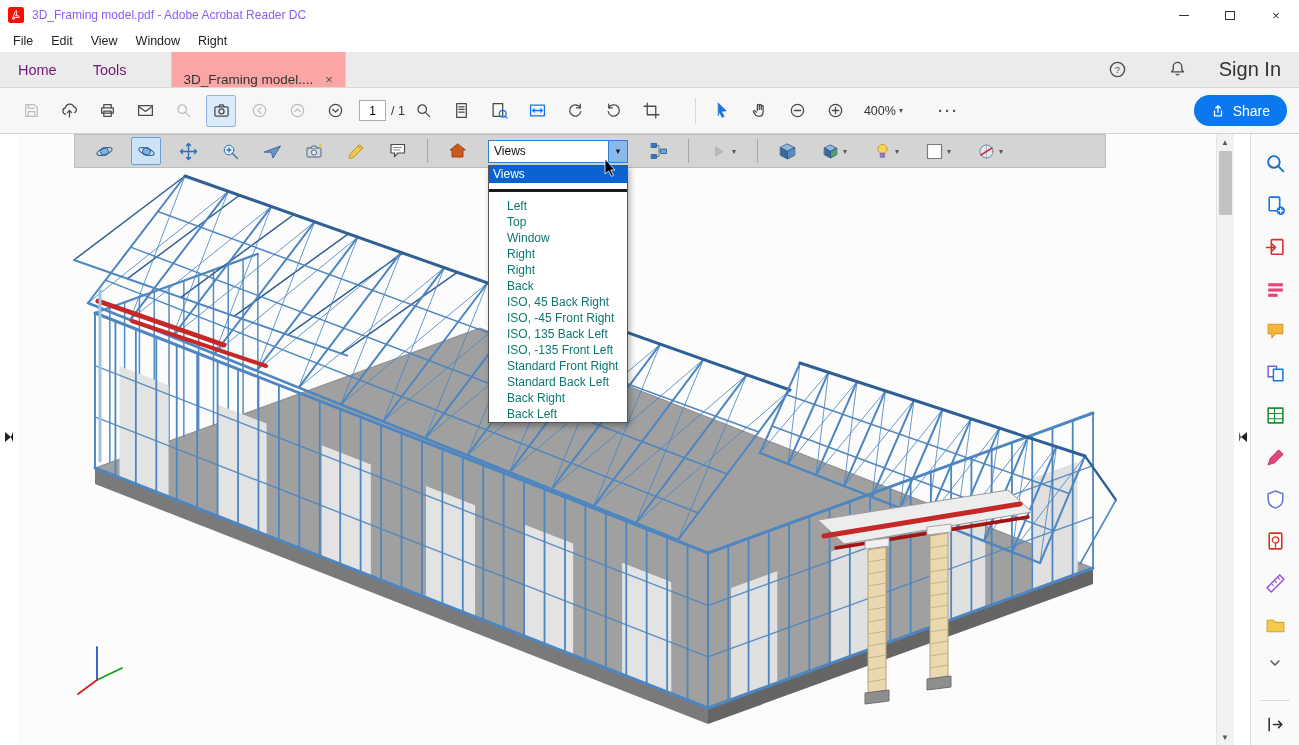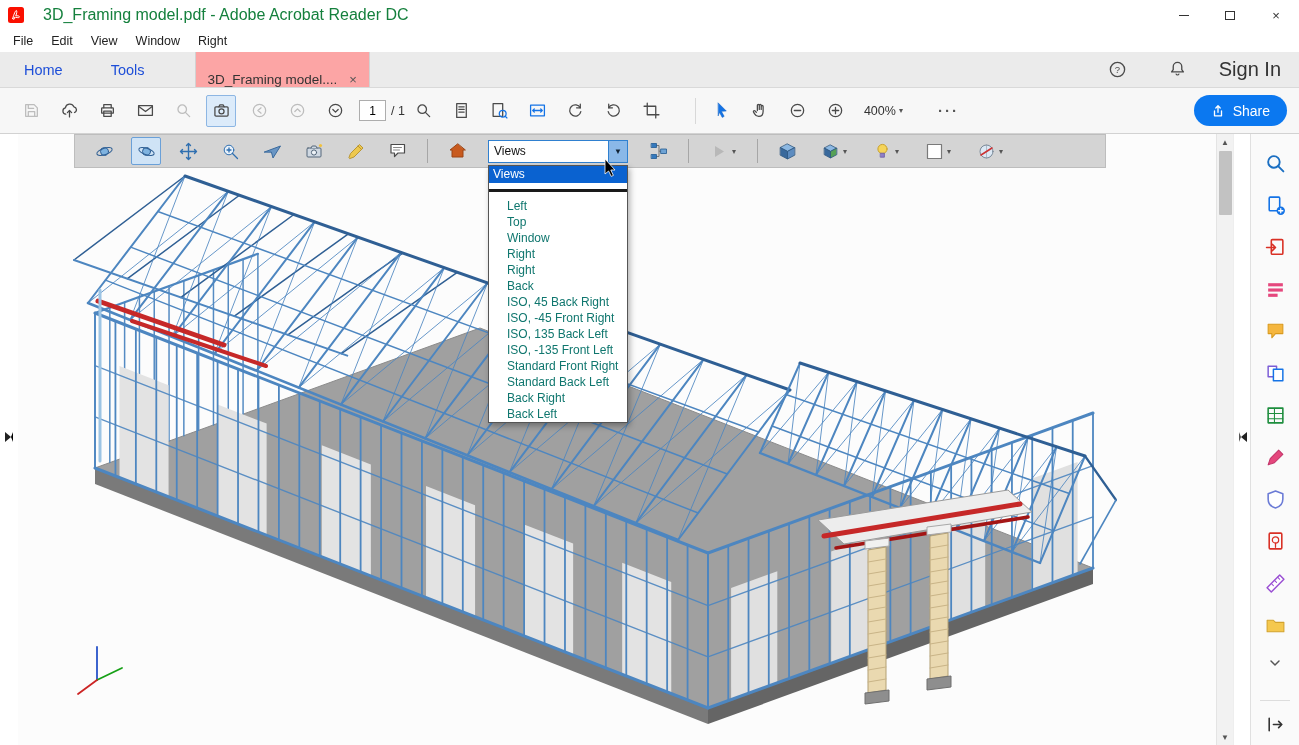--- a/index.html
+++ b/index.html
@@ -1,33 +1,33 @@
 <!DOCTYPE html>
 <html><head>
 <meta charset="utf-8">
 <style>
 *{margin:0;padding:0;box-sizing:border-box}
 html,body{width:1299px;height:745px}
 body{font-family:"Liberation Sans",sans-serif;background:#fff;overflow:hidden;color:#333}
 
 
 .titlebar{height:30px;display:flex;align-items:center;padding-left:8px;background:#fff}
-.title-text{font-size:16px;color:#15803d;margin-left:19px}
+.title-text{font-size:12px;color:#8b5cf6;margin-left:8px}
 .win-controls{margin-left:auto;display:flex;height:100%}
 .win-btn{width:46px;display:flex;align-items:center;justify-content:center;background:none;border:none;color:#333;font-size:13px}
 .min-glyph{width:10px;height:1px;background:#333;display:inline-block}
 .max-glyph{width:10px;height:9px;border:1px solid #333;display:inline-block}
 
 
 .menubar{height:22px;display:flex;align-items:center;background:#fff;padding-left:4px}
 .menu-item{font-size:12.5px;padding:2px 9px;color:#222;background:none;border:none}
 
 
 .tabbar{height:36px;background:#ebebeb;display:flex;align-items:stretch;border-bottom:1px solid #d9d9d9}
-.tab{display:flex;align-items:center;padding:0 24px;font-size:14.5px;color:#1d4ed8;background:none;border:none}
+.tab{display:flex;align-items:center;padding:0 18px;font-size:14.5px;color:#701a75;background:none;border:none}
 .doc-tab{display:flex;align-items:flex-end;background:#fca5a5;border-left:1px solid #d2d2d2;border-right:1px solid #d2d2d2;padding:0 12px;font-size:13.5px;gap:12px;margin-left:26px}
 .tab-close{font-size:13px;color:#555;background:none;border:none}
 .tabbar-right{margin-left:auto;display:flex;align-items:center;gap:22px;padding-right:18px}
 .signin{font-size:20px;color:#333;background:none;border:none}
 
 
 .toolbar{height:46px;background:#f7f7f7;border-bottom:1px solid #d2d2d2;display:flex;align-items:center;padding:0 12px}
 .tbtn{background:none;border:1px solid transparent;display:flex;align-items:center;justify-content:center;width:30px;height:32px;margin:0 4px}
 .tbtn.sel{background:#dcebfa;border:1px solid #8db6e3;border-radius:2px}
 .ic{width:17px;height:17px;stroke:#4a4a4a;fill:none;stroke-width:1.2;stroke-linecap:round;stroke-linejoin:round}

